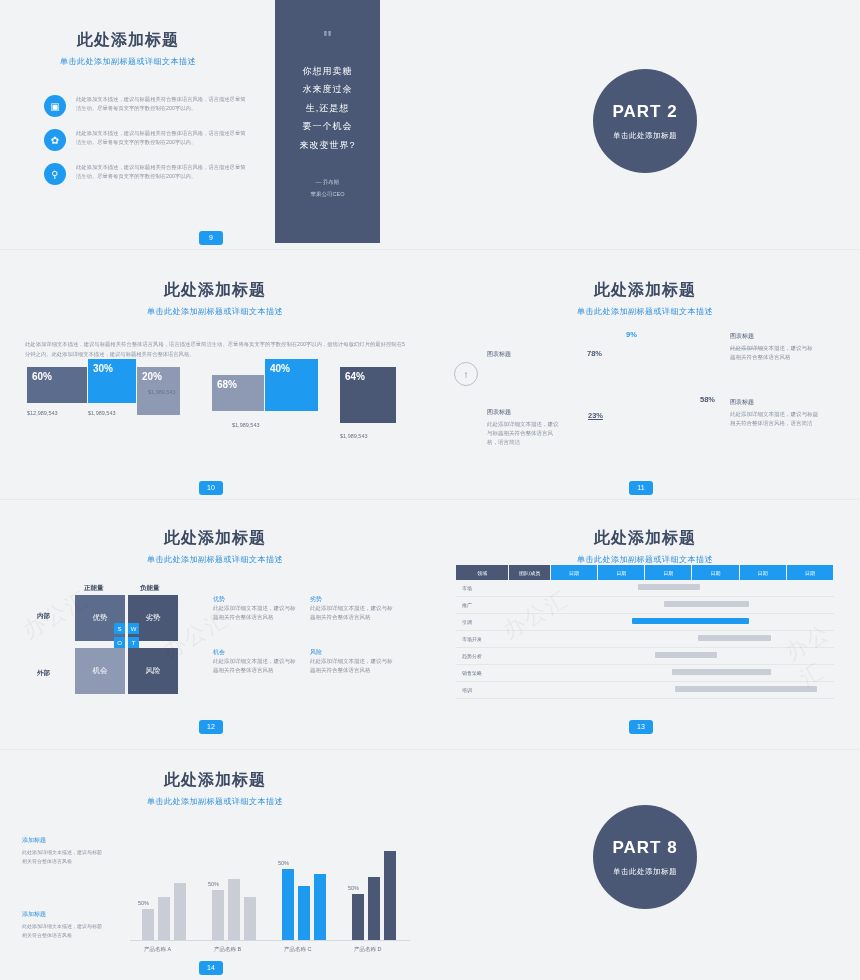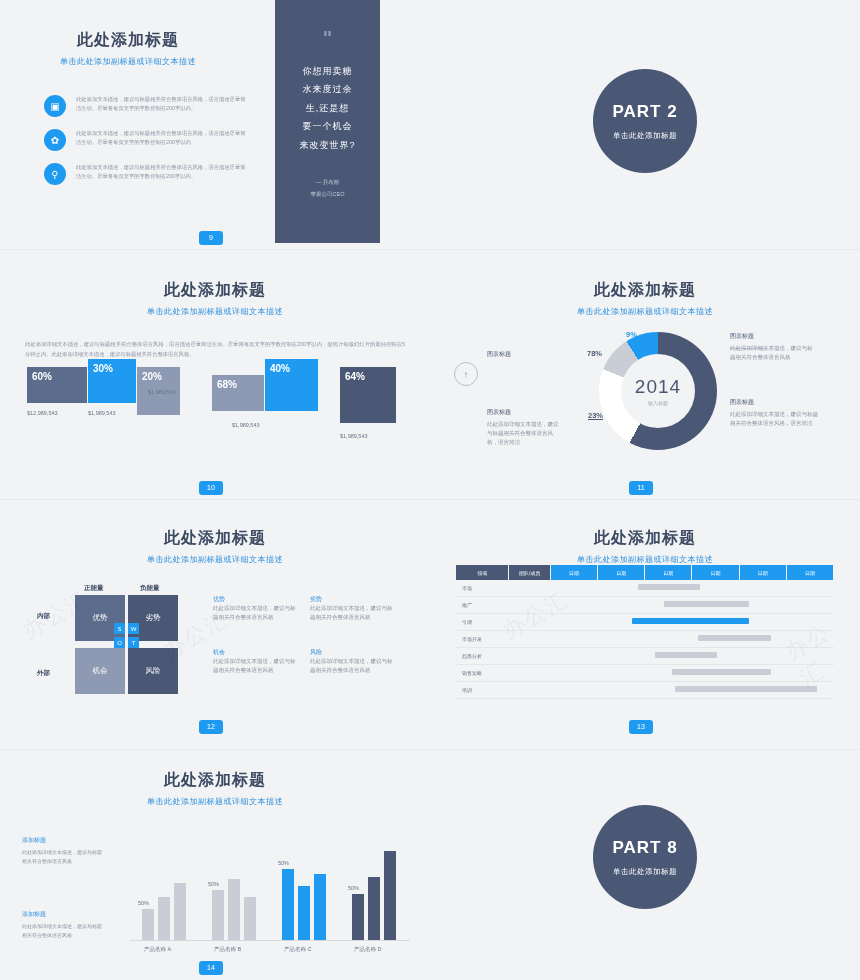--- a/index.html
+++ b/index.html
@@ -198,26 +198,20 @@
 
   <div class="page-badge" style="left:199px;top:231px;">10</div>
 </div>
 
 <div class="slide" id="s11">
   <div class="title" style="margin-top:30px;">此处添加标题</div>
   <div class="subtitle">单击此处添加副标题或详细文本描述</div>
 
   <div class="arrow-circ" style="left:24px;top:112px;">↑</div>
 
-  <div class="donut" id="donut11" style="left: 169px; top: 82px; background: conic-gradient(rgb(74, 88, 117) 0deg, rgb(74, 88, 117) 208.8deg, rgb(255, 255, 255) 208.8deg, rgb(255, 255, 255) 291.6deg, rgb(201, 206, 214) 291.6deg, rgb(201, 206, 214) 327.6deg, rgb(30, 155, 240) 327.6deg, rgb(30, 155, 240) 360deg);">
-    <div class="donut-hole">
-      <div class="yr">2014</div>
-      <div class="cap">输入标题</div>
-    </div>
-  </div>
 
   <div class="dlabel" style="left:196px;top:80px;color:#1e9bf0;">9%</div>
   <div class="dlabel" style="left:157px;top:99px;color:#4a5875;">78%</div>
   <div class="dlabel" style="left:158px;top:161px;color:#4a5875;text-decoration:underline;">23%</div>
   <div class="dlabel" style="left:270px;top:145px;color:#4a5875;">58%</div>
 
   <div class="legline" style="left:300px;top:98px;width:38px;"></div>
   <div class="legbox" style="left:300px;top:82px;width:86px;">
     <div class="lt">图表标题</div>
     <div class="tiny">此处添加详细文本描述，建议与标题相关符合整体语言风格</div>

